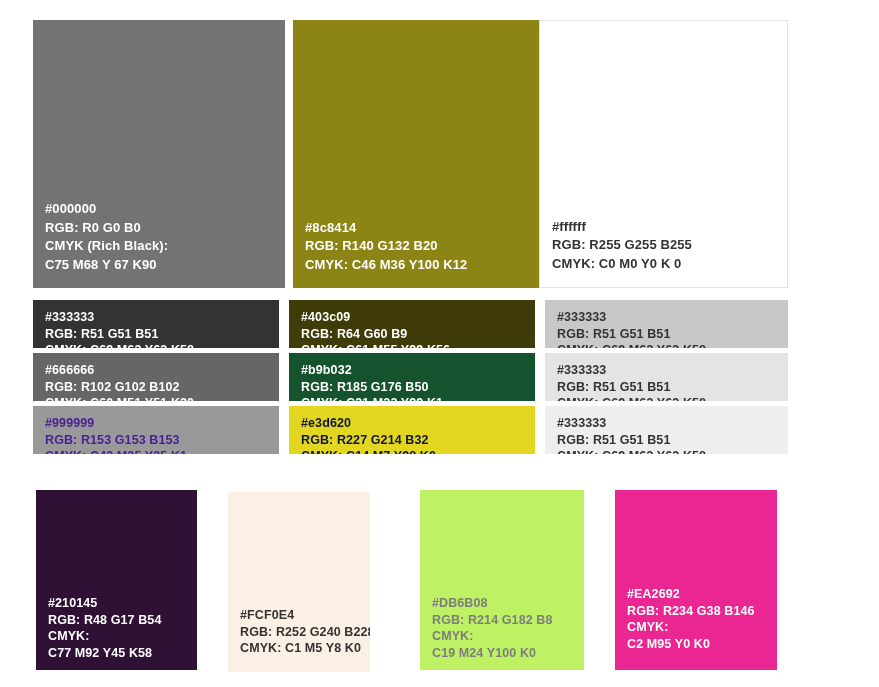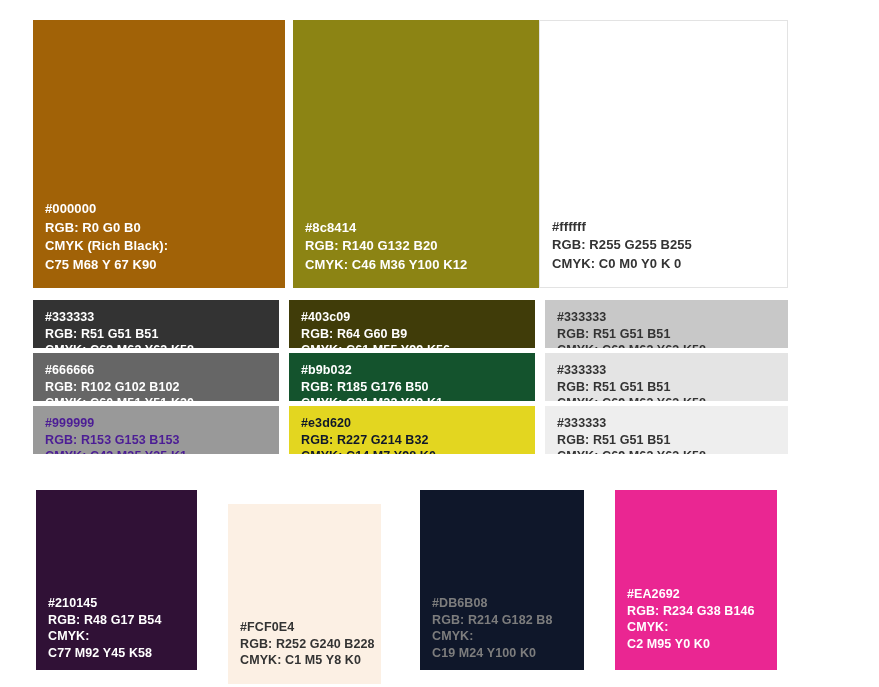--- a/index.html
+++ b/index.html
@@ -44,33 +44,33 @@
   
   .grid .swatch-text { top: 9px; }
   .g-c1 { left: 33px;  width: 246px; }
   .g-c2 { left: 289px; width: 246px; }
   .g-c3 { left: 545px; width: 243px; }
   .g-r1 { top: 300px; height: 48px; }
   .g-r2 { top: 353px; height: 48px; }
   .g-r3 { top: 406px; height: 48px; }
   
   .b1 { left: 36px;  top: 490px; width: 161px; height: 180px; }
-  .b2 { left: 228px; top: 504px; width: 153px; height: 180px; }
+  .b2 { left: 228px; top: 492px; width: 142px; height: 180px; }
   .b3 { left: 420px; top: 490px; width: 164px; height: 180px; }
   .b4 { left: 615px; top: 490px; width: 162px; height: 180px; }
   .b1 .swatch-text { top: 105px; }
   .b2 .swatch-text { top: 115px; }
   .b3 .swatch-text { top: 105px; }
   .b4 .swatch-text { top: 96px;  }
   .line { display: block; }
 </style>
 </head>
 <body>
 
-<div class="swatch hero hero-black" style="background-color: #a16207;">
+<div class="swatch hero hero-black" style="background-color: #737373;">
   <div class="swatch-text" style="color: rgb(255, 255, 255);">
     <span class="line">#000000</span>
     <span class="line">RGB: R0 G0 B0</span>
     <span class="line">CMYK (Rich Black):</span>
     <span class="line">C75 M68 Y 67 K90</span>
   </div>
 </div>
 
 <div class="swatch hero hero-olive" style="background-color: rgb(140, 132, 20);">
   <div class="swatch-text" style="color: rgb(255, 255, 255);">
@@ -170,21 +170,21 @@
 </div>
 
 <div class="swatch b2" style="background-color: rgb(252, 240, 228);">
   <div class="swatch-text" style="color: rgb(51, 51, 51);">
     <span class="line">#FCF0E4</span>
     <span class="line">RGB: R252 G240 B228</span>
     <span class="line">CMYK: C1 M5 Y8 K0</span>
   </div>
 </div>
 
-<div class="swatch b3" style="background-color: #0f172a;">
+<div class="swatch b3" style="background-color: #bef264;">
   <div class="swatch-text" style="color: rgb(125, 125, 125);">
     <span class="line">#DB6B08</span>
     <span class="line">RGB: R214 G182 B8</span>
     <span class="line">CMYK:</span>
     <span class="line">C19 M24 Y100 K0</span>
   </div>
 </div>
 
 <div class="swatch b4" style="background-color: rgb(234, 38, 146);">
   <div class="swatch-text" style="color: rgb(255, 255, 255);">

